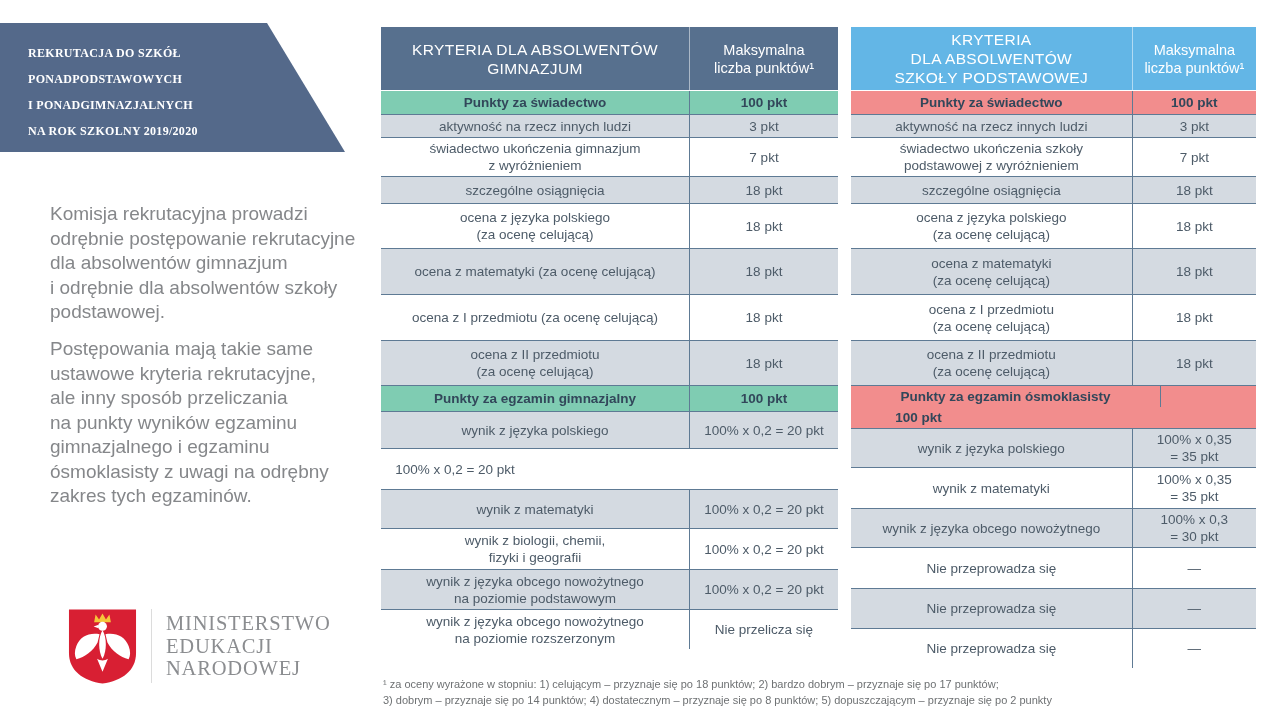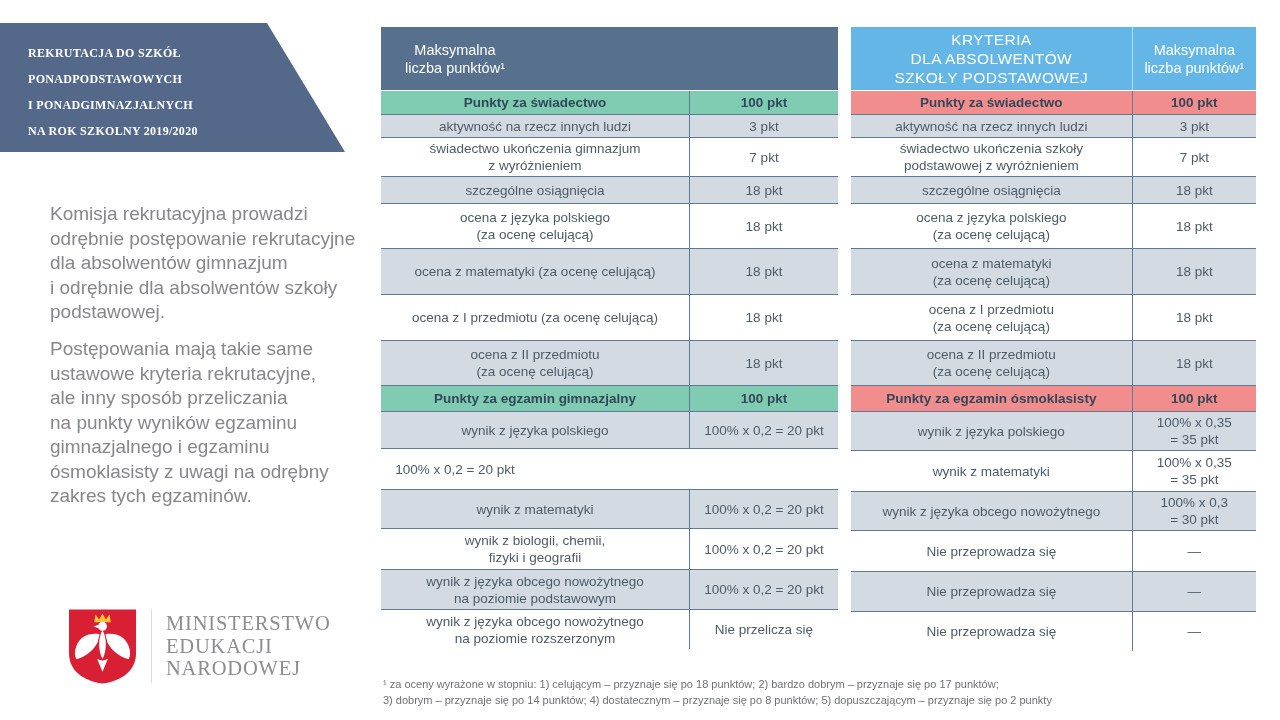--- a/index.html
+++ b/index.html
@@ -103,20 +103,22 @@
     </svg>
   </span>
   <span class="logo-sep"></span>
   <span class="logo-name pre">MINISTERSTWO
 EDUKACJI
 NARODOWEJ</span>
 </div>
 
 <div class="table table-left">
   <div class="thead">
+    <div class="cell label th-label pre">KRYTERIA DLA ABSOLWENTÓW
+GIMNAZJUM</div>
     <div class="cell value th-value pre">Maksymalna
 liczba punktów¹</div>
   </div>
   <div class="tbody">
       <div class="trow section" style="min-height: 24px;">
         <div class="cell label pre">Punkty za świadectwo</div>
         <div class="cell value pre">100 pkt</div>
       </div>
       <div class="trow shaded" style="min-height: 23px;">
         <div class="cell label pre">aktywność na rzecz innych ludzi</div>
@@ -221,21 +223,21 @@
       <div class="trow plain" style="min-height: 46px;">
         <div class="cell label pre">ocena z I przedmiotu
 (za ocenę celującą)</div>
         <div class="cell value pre">18 pkt</div>
       </div>
       <div class="trow shaded" style="min-height: 45px;">
         <div class="cell label pre">ocena z II przedmiotu
 (za ocenę celującą)</div>
         <div class="cell value pre">18 pkt</div>
       </div>
-      <div class="trow section" style="min-height: 26px;">
+      <div class="trow section" style="min-height: 26px; flex-direction: column;">
         <div class="cell label pre">Punkty za egzamin ósmoklasisty</div>
         <div class="cell value pre">100 pkt</div>
       </div>
       <div class="trow shaded" style="min-height: 37px;">
         <div class="cell label pre">wynik z języka polskiego</div>
         <div class="cell value pre">100% x 0,35
 = 35 pkt</div>
       </div>
       <div class="trow plain" style="min-height: 41px;">
         <div class="cell label pre">wynik z matematyki</div>

